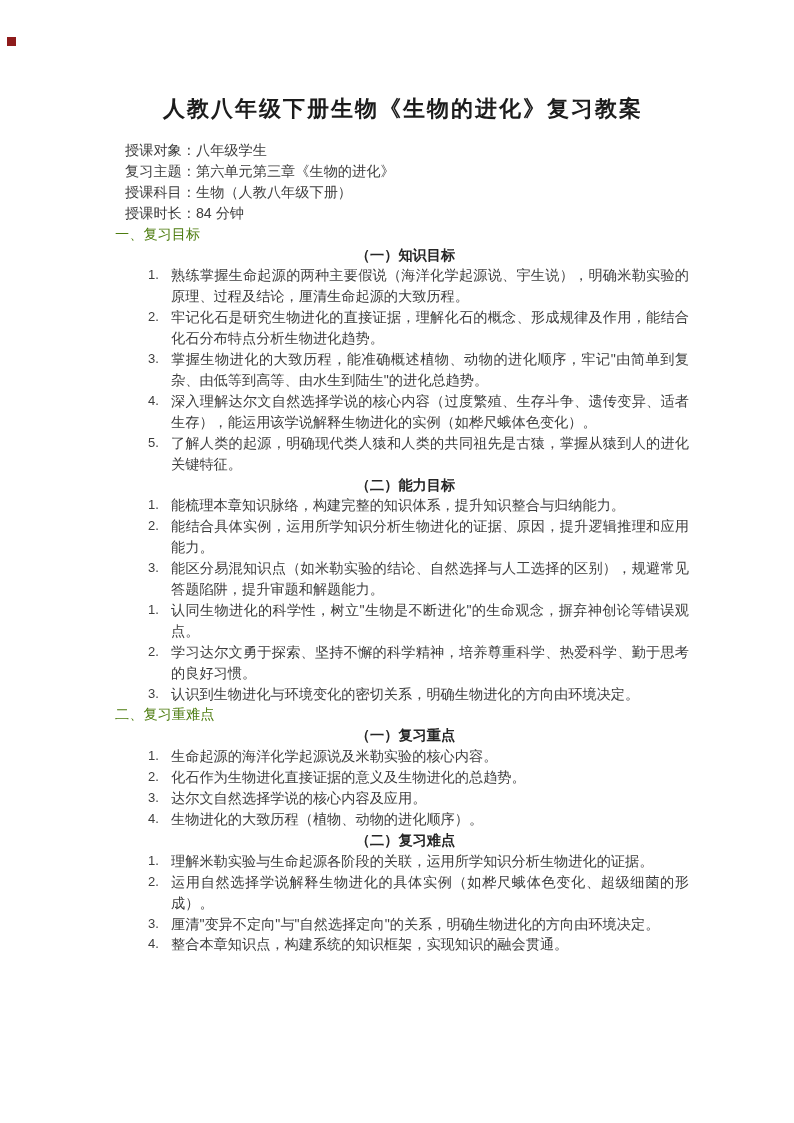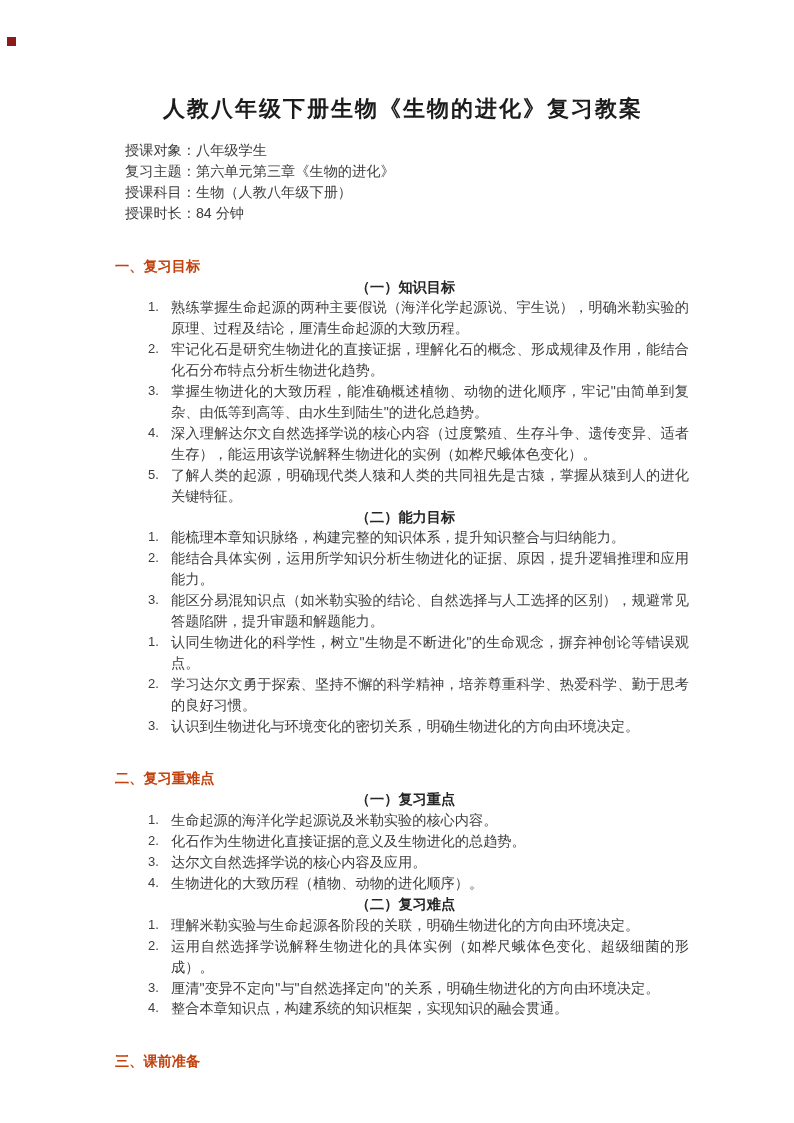--- a/index.html
+++ b/index.html
@@ -10,21 +10,21 @@
   .corner-marker{position:absolute;left:7px;top:37px;width:9px;height:9px;}
   .title{
     margin:0;padding:94px 0 0 12px;text-align:center;
     font-size:22px;line-height:30px;font-weight:700;color:#1c1c1c;letter-spacing:2px;
   }
   .content{
     margin:16px 0 0 125px;width:564px;
     font-size:14.2px;line-height:20.9px;color:#3d3d3d;
   }
   .meta-line{white-space:nowrap;}
-  .h1{font-weight:700;color:#c2410c;margin-left:-10px;margin-top:32px;}
+  .h1{font-weight:400;color:#4d7c0f;margin-left:-10px;}
   .h2{font-weight:700;color:#252525;margin-left:-3px;text-align:center;}
   .list-item{position:relative;padding-left:46px;}
   .num{position:absolute;left:23px;top:0;font-size:13px;color:#3d3d3d;}
   .li-text{display:block;text-align:justify;}
 </style>
 </head>
 <body>
 
 <div class="page">
   <div class="corner-marker" style="background: rgb(142, 27, 27);"></div>
@@ -98,30 +98,29 @@
           <span class="num">3.</span>
           <span class="li-text">达尔文自然选择学说的核心内容及应用。</span>
         </div>
         <div class="list-item">
           <span class="num">4.</span>
           <span class="li-text">生物进化的大致历程（植物、动物的进化顺序）。</span>
         </div>
         <div class="h2">（二）复习难点</div>
         <div class="list-item">
           <span class="num">1.</span>
-          <span class="li-text">理解米勒实验与生命起源各阶段的关联，明确生物进化的方向由环境决定。</span>
+          <span class="li-text">理解米勒实验与生命起源各阶段的关联，运用所学知识分析生物进化的证据。</span>
         </div>
         <div class="list-item">
           <span class="num">2.</span>
           <span class="li-text">运用自然选择学说解释生物进化的具体实例（如桦尺蛾体色变化、超级细菌的形成）。</span>
         </div>
         <div class="list-item">
           <span class="num">3.</span>
           <span class="li-text">厘清"变异不定向"与"自然选择定向"的关系，明确生物进化的方向由环境决定。</span>
         </div>
         <div class="list-item">
           <span class="num">4.</span>
           <span class="li-text">整合本章知识点，构建系统的知识框架，实现知识的融会贯通。</span>
         </div>
-        <div class="h1">三、课前准备</div>
       </div>
   </div>
 </div>
 
 </body></html>

